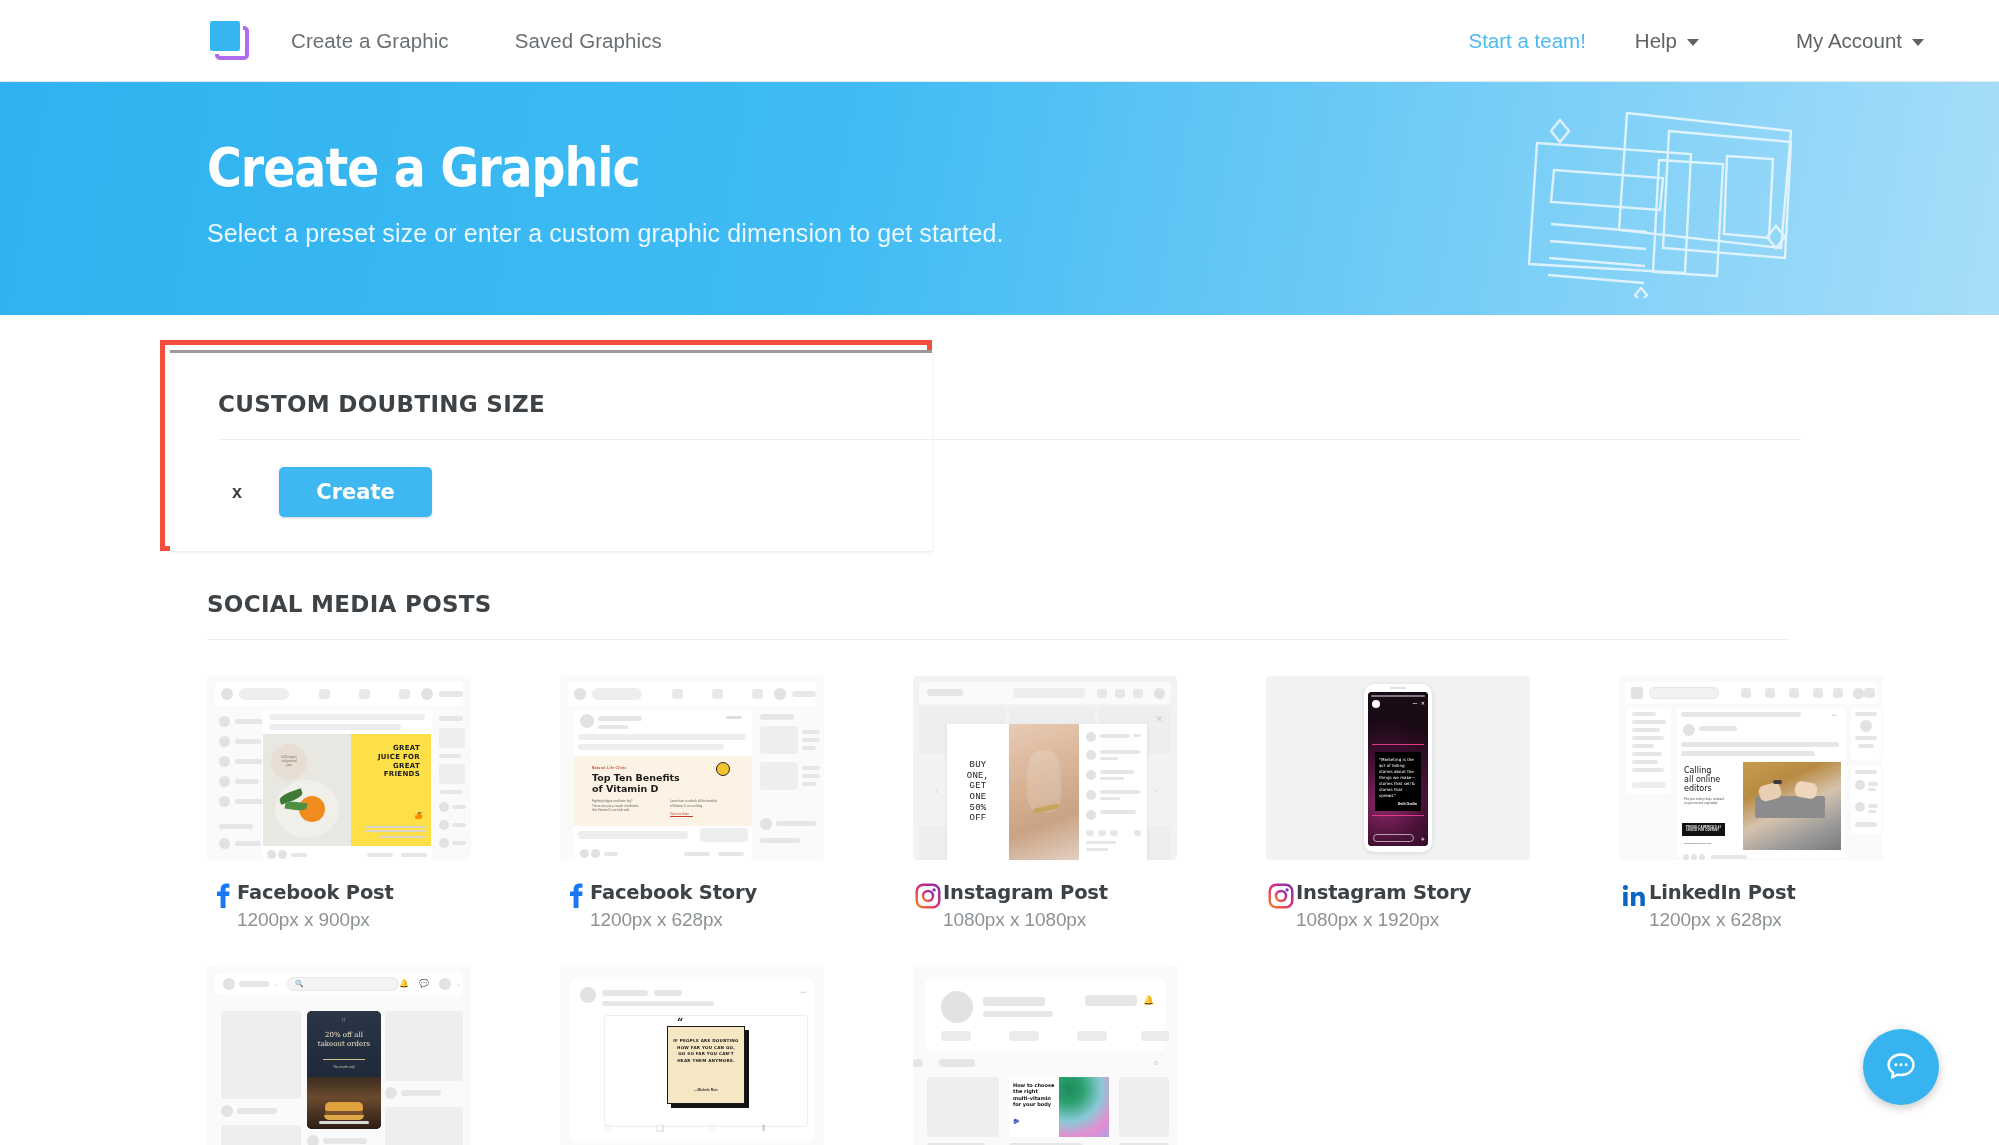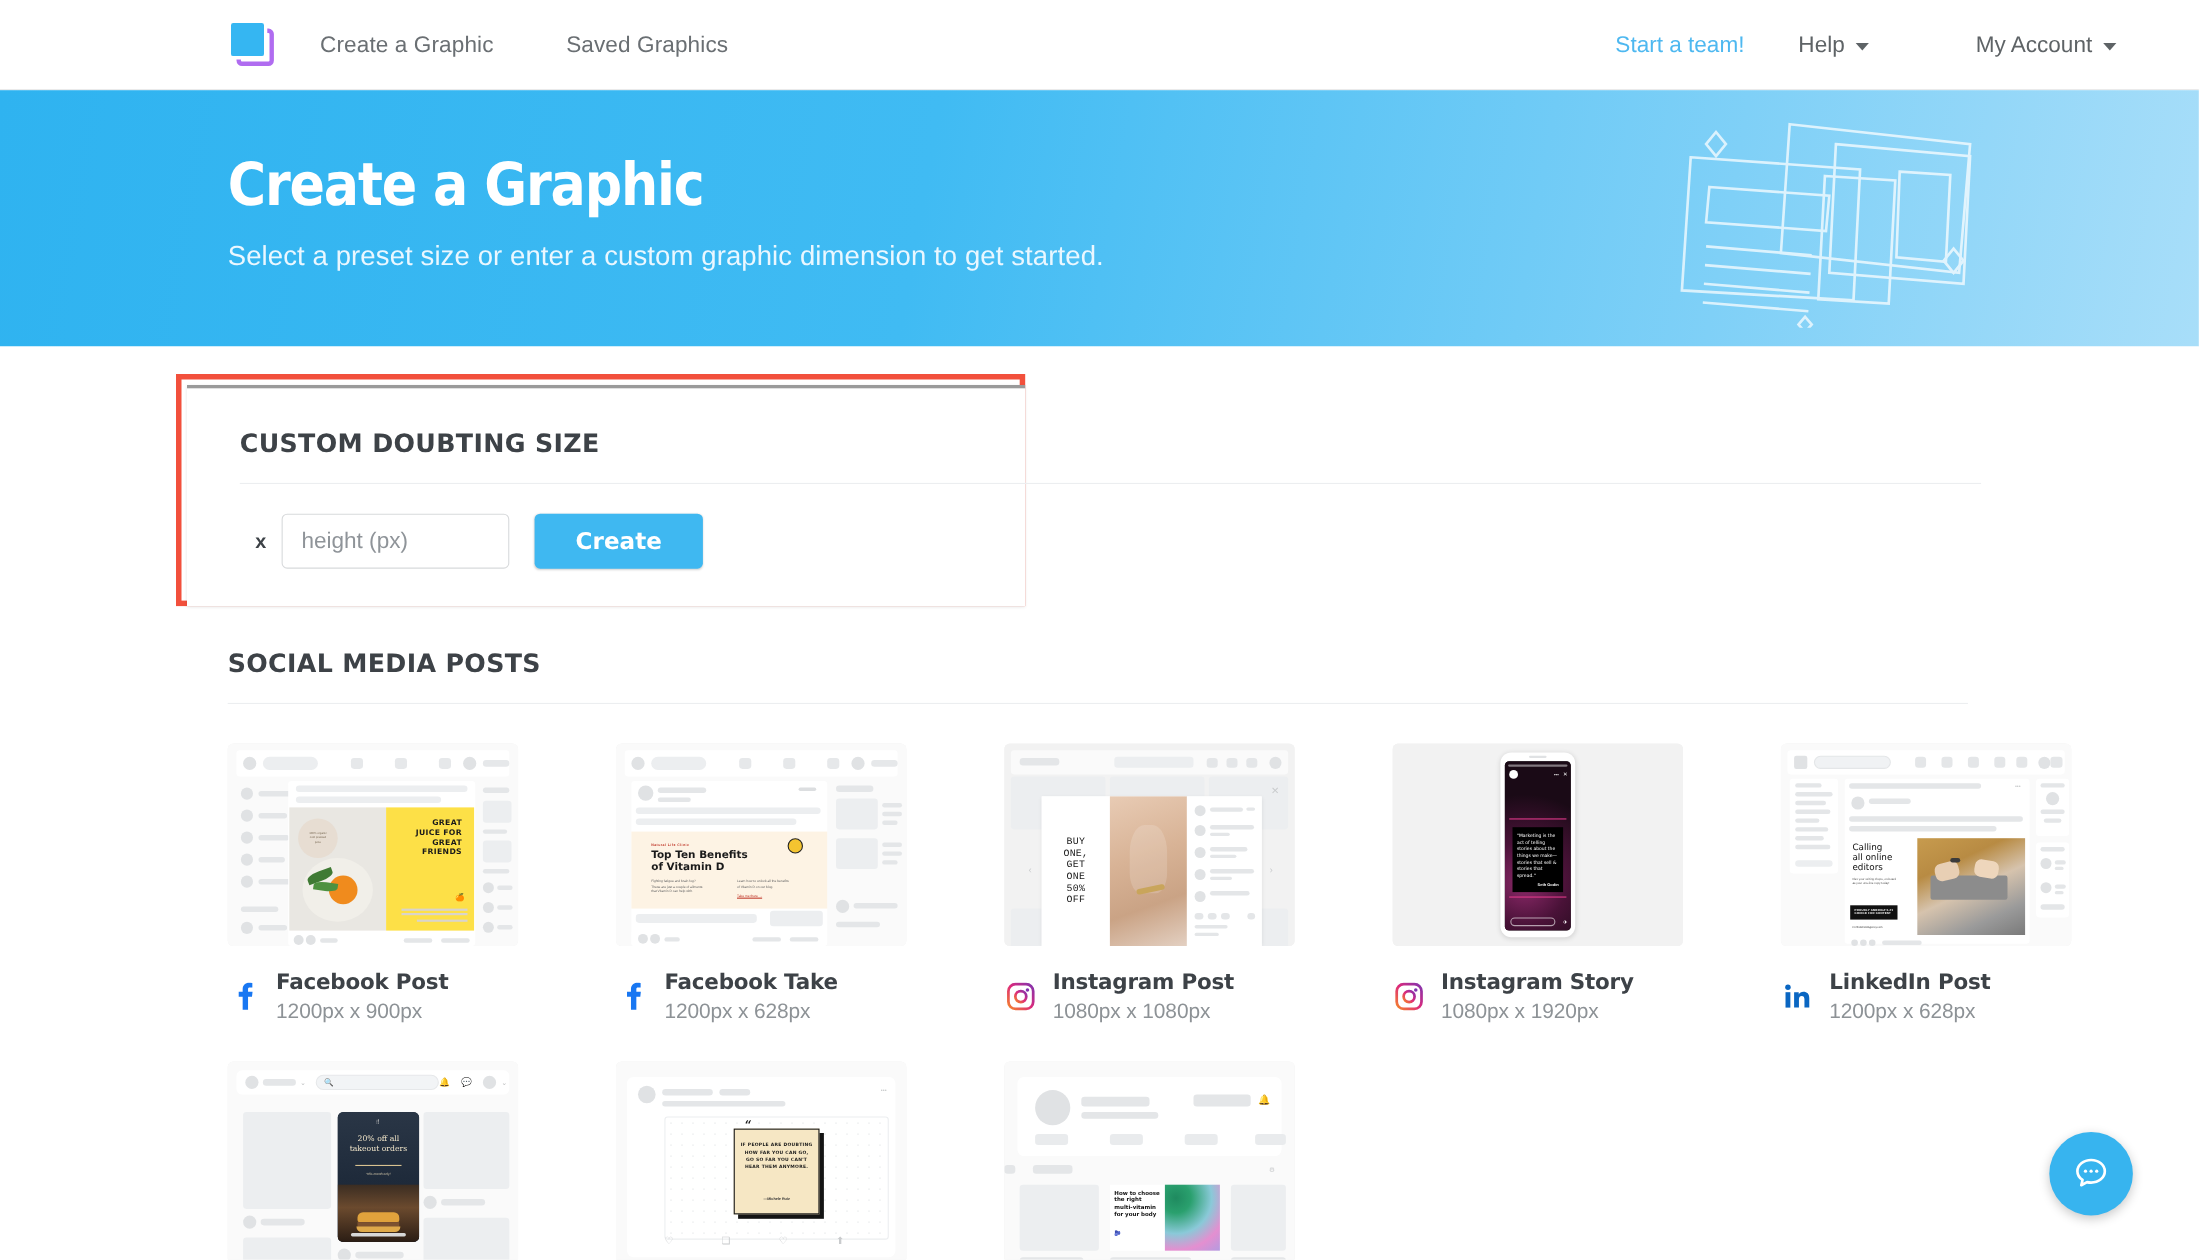--- a/index.html
+++ b/index.html
@@ -217,23 +217,21 @@
   .thumb {
     width: 264px; height: 184px;
     background: #f2f2f2;
     border-radius: 5px;
     overflow: hidden;
     position: relative;
     cursor: pointer;
   }
   .meta {
     display: flex;
-    align-items: center;
     margin-top: 21px;
-    gap: 14px;
   }
   .meta-icon { width: 30px; height: 30px; flex: 0 0 30px; display: flex; align-items: center; justify-content: center; }
   .meta-name {
     font-size: 19.5px;
     font-weight: bold;
     color: #3d4247;
     font-family: "DejaVu Sans", sans-serif;
     letter-spacing: -0.2px;
   }
   .meta-size {
@@ -312,21 +310,20 @@
 </div>
 
 <div class="content" style="height:830px">
 
   <div class="custom-wrap">
     <div class="custom-card">
       <div class="custom-title">CUSTOM DOUBTING SIZE</div>
       <div class="custom-divider"></div>
       <div class="custom-row">
         <span class="x-sep">x</span>
-        <input class="size-input" placeholder="height (px)" style="">
         <button class="create-btn">Create</button>
       </div>
     </div>
   </div>
 
   <div class="social-section">
     <div class="section-title">SOCIAL MEDIA POSTS</div>
     <div class="section-divider"></div>
 
     <div class="grid" style="gap:46px">
@@ -462,21 +459,21 @@
             <div class="bar" style="left:200px;top:162px;width:40px;height:5px"></div>
           </div>
         </div>
         <div class="meta">
           <div class="meta-icon">
             <svg width="24" height="26" viewBox="0 0 24 26">
                 <path d="M15.5 8.6V6.3c0-1 .2-1.6 1.8-1.6h2.1V.7C18.9.6 17.8.5 16.5.5c-3.5 0-5.9 2.1-5.9 6v2.1H7v4.5h3.6V25h4.9V13.1h3.6l.5-4.5h-4.1z" fill="#1877f2"></path>
               </svg>
           </div>
           <div>
-            <div class="meta-name">Facebook Take</div>
+            <div class="meta-name">Facebook Story</div>
             <div class="meta-size">1200px x 628px</div>
           </div>
         </div>
       </div>
 
       <div class="card">
         <div class="thumb">
           <div class="mock" style="background:#f2f2f2">
             <div class="panel" style="left:6px;top:6px;right:6px;height:22px;background:#fafafa"></div>
             <div class="bar" style="left:14px;top:13px;width:36px;height:7px;background:#e4e6e8"></div>

